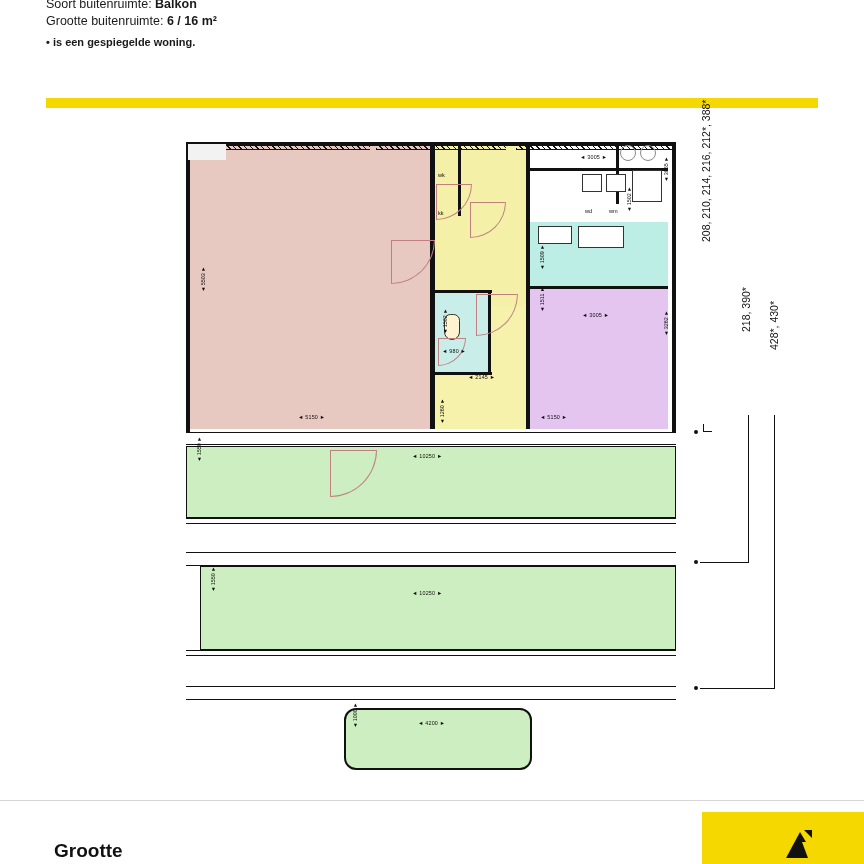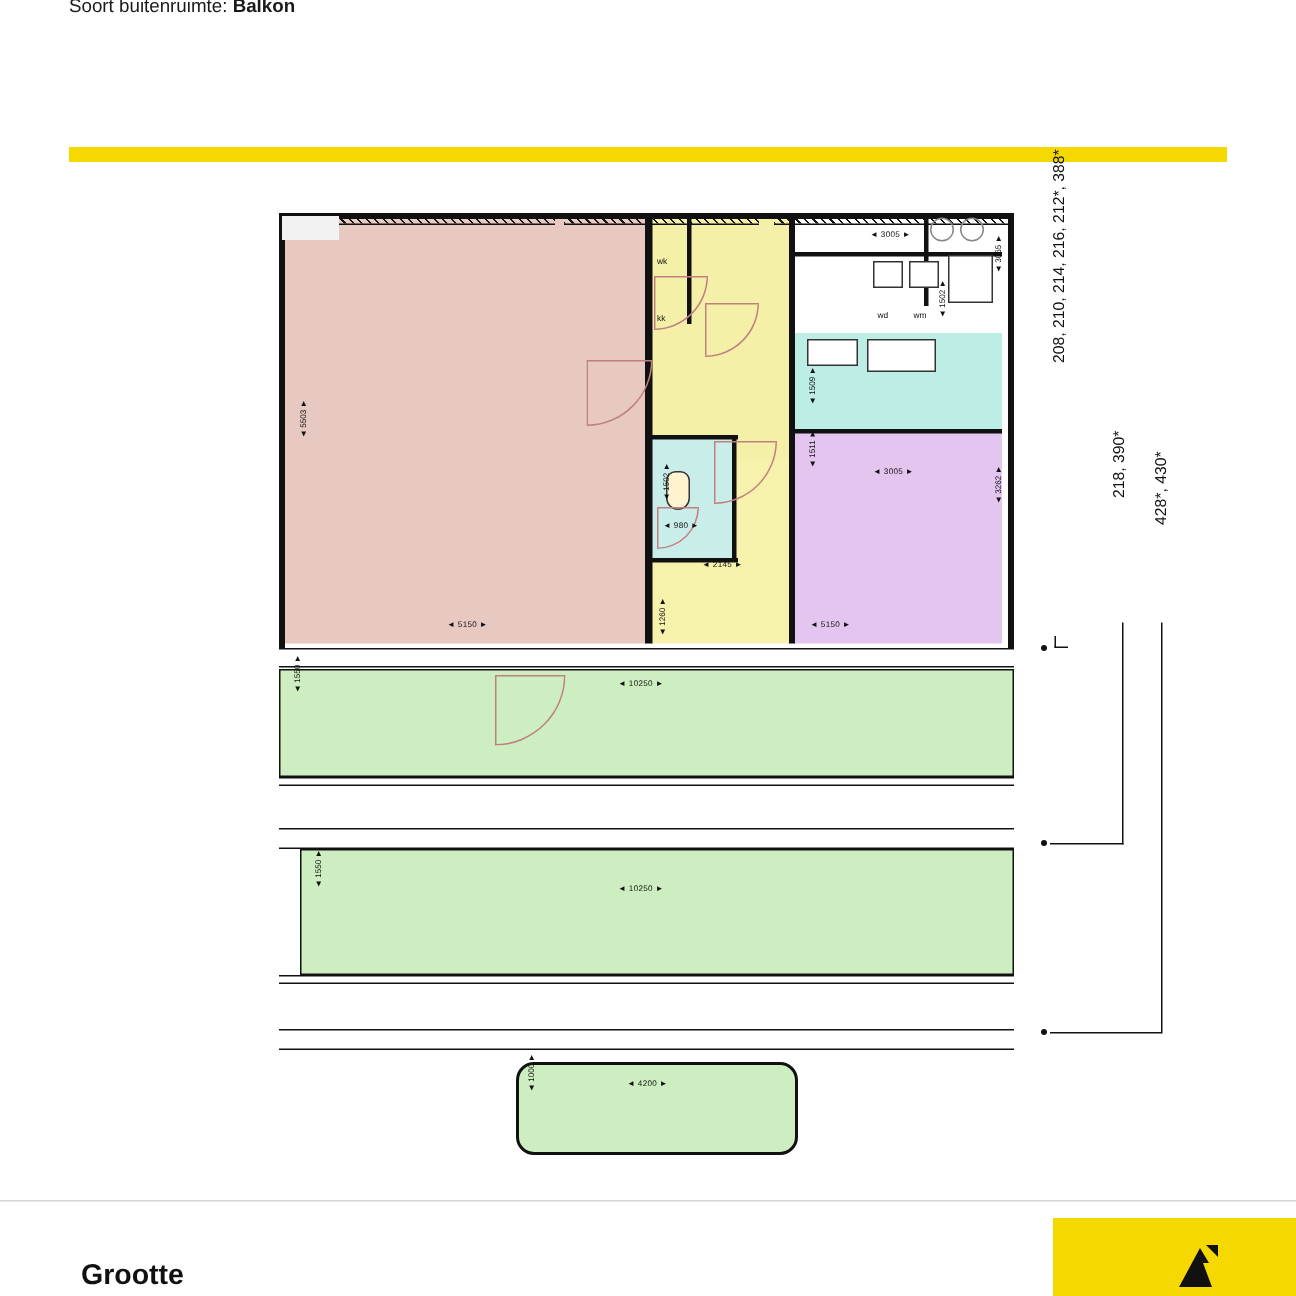--- a/index.html
+++ b/index.html
@@ -136,20 +136,25 @@
   }
 </style>
 </head>
 <body>
 
 <div class="header-text">
   <div class="line">
     <span>Soort buitenruimte:</span>
     <b>Balkon</b>
   </div>
+  <div class="line">
+    <span>Grootte buitenruimte:</span>
+    <b>6 / 16 m²</b>
+  </div>
+  <div class="header-note">• is een gespiegelde woning.</div>
 </div>
 
 <div class="yellow-bar"></div>
 
 <div class="plan">
   <div class="outer"></div>
 
   <div class="room living"></div>
   <div class="room hall"></div>
   <div class="room hall2"></div>

